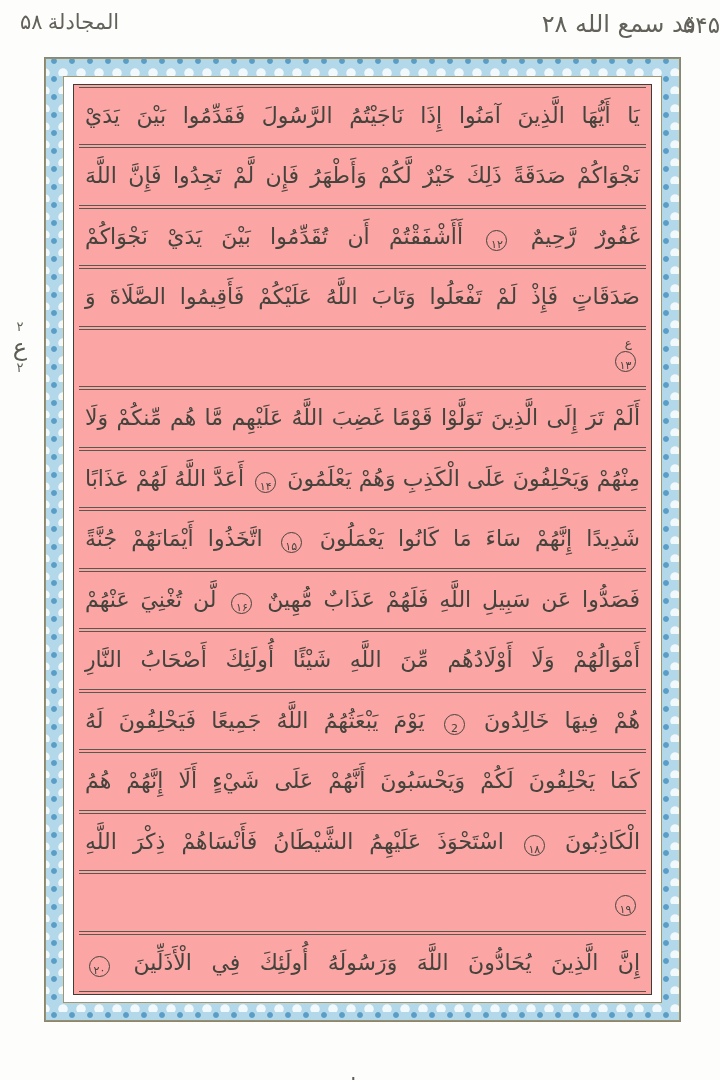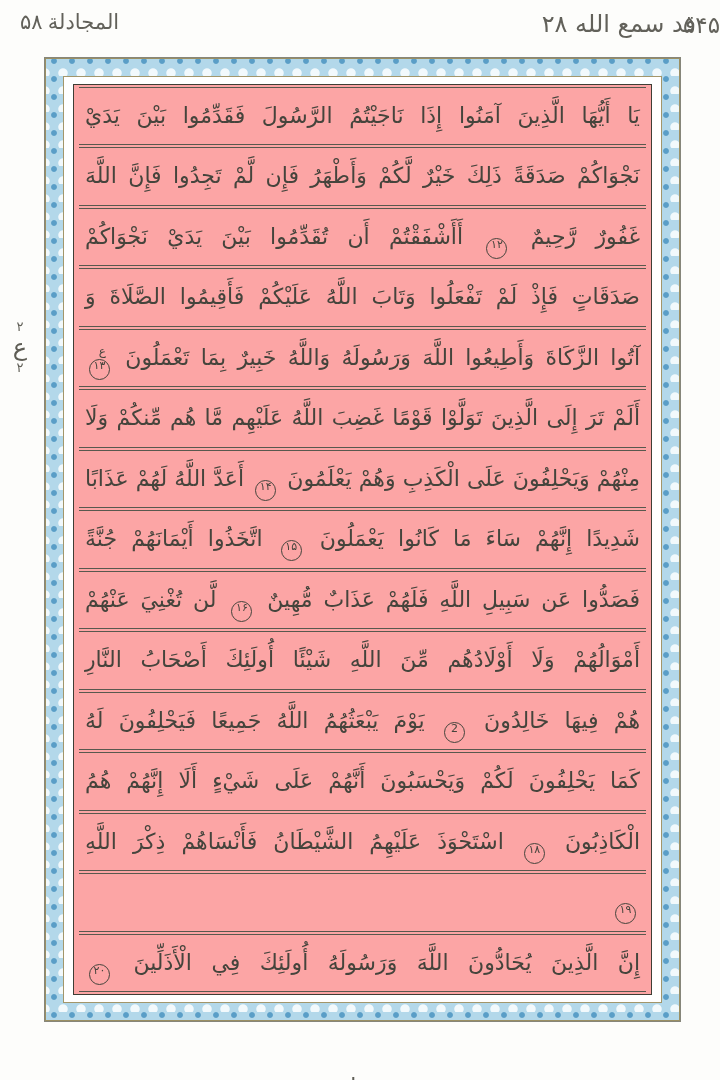--- a/index.html
+++ b/index.html
@@ -47,21 +47,21 @@
   
   .line{
     flex:1 1 0;min-height:0;overflow:hidden;
     direction:rtl;unicode-bidi:embed;
     text-align:justify;text-align-last:justify;-moz-text-align-last:justify;
     color:#45443c;font-size:22px;line-height:56px;
     border-top:1px solid #59584e;border-bottom:1px solid #59584e;
     margin:1px 0;padding:0 6px;white-space:normal;
   }
   .verse-marker{
-    display:inline-flex;align-items:flex-start;justify-content:center;
+    display:inline-flex;align-items:flex-end;justify-content:center;
     width:21px;height:21px;box-sizing:border-box;
     border:1.5px solid #45443c;border-radius:50%;
     font-size:11px;line-height:1;vertical-align:-4px;
     position:relative;margin:4px 4px;flex:none;
   }
   .verse-marker .ruku-mini{
     position:absolute;top:-15px;right:3px;font-size:12px;border:none;
   }
   
   .footer-manzil{
@@ -84,21 +84,21 @@
 
 <div class="frame">
   <div class="frame-inner">
     <div class="textblock">
         <div class="line"><span>يَا أَيُّهَا الَّذِينَ آمَنُوا إِذَا نَاجَيْتُمُ الرَّسُولَ فَقَدِّمُوا بَيْنَ يَدَيْ</span> </div>
         <div class="line"><span>نَجْوَاكُمْ صَدَقَةً ذَلِكَ خَيْرٌ لَّكُمْ وَأَطْهَرُ فَإِن لَّمْ تَجِدُوا فَإِنَّ اللَّهَ</span> </div>
         <div class="line"><span>غَفُورٌ رَّحِيمٌ</span> <span class="verse-marker">
             <span>۱۲</span>
           </span> <span>أَأَشْفَقْتُمْ أَن تُقَدِّمُوا بَيْنَ يَدَيْ نَجْوَاكُمْ</span> </div>
         <div class="line"><span>صَدَقَاتٍ فَإِذْ لَمْ تَفْعَلُوا وَتَابَ اللَّهُ عَلَيْكُمْ فَأَقِيمُوا الصَّلَاةَ وَ</span> </div>
-        <div class="line"><span>آتُوا الزَّكَاةَ وَأَطِيعُوا اللَّهَ وَرَسُولَهُ وَاللَّهُ خَبِيرٌ بِمَا تَعْمَلُونَ</span> <span class="verse-marker">
+        <div class="line"> <span class="verse-marker">
             <span class="ruku-mini">ع</span>
             <span>۱۳</span>
           </span> </div>
         <div class="line"><span>أَلَمْ تَرَ إِلَى الَّذِينَ تَوَلَّوْا قَوْمًا غَضِبَ اللَّهُ عَلَيْهِم مَّا هُم مِّنكُمْ وَلَا</span> </div>
         <div class="line"><span>مِنْهُمْ وَيَحْلِفُونَ عَلَى الْكَذِبِ وَهُمْ يَعْلَمُونَ</span> <span class="verse-marker">
             <span>۱۴</span>
           </span> <span>أَعَدَّ اللَّهُ لَهُمْ عَذَابًا</span> </div>
         <div class="line"><span>شَدِيدًا إِنَّهُمْ سَاءَ مَا كَانُوا يَعْمَلُونَ</span> <span class="verse-marker">
             <span>۱۵</span>
           </span> <span>اتَّخَذُوا أَيْمَانَهُمْ جُنَّةً</span> </div>

